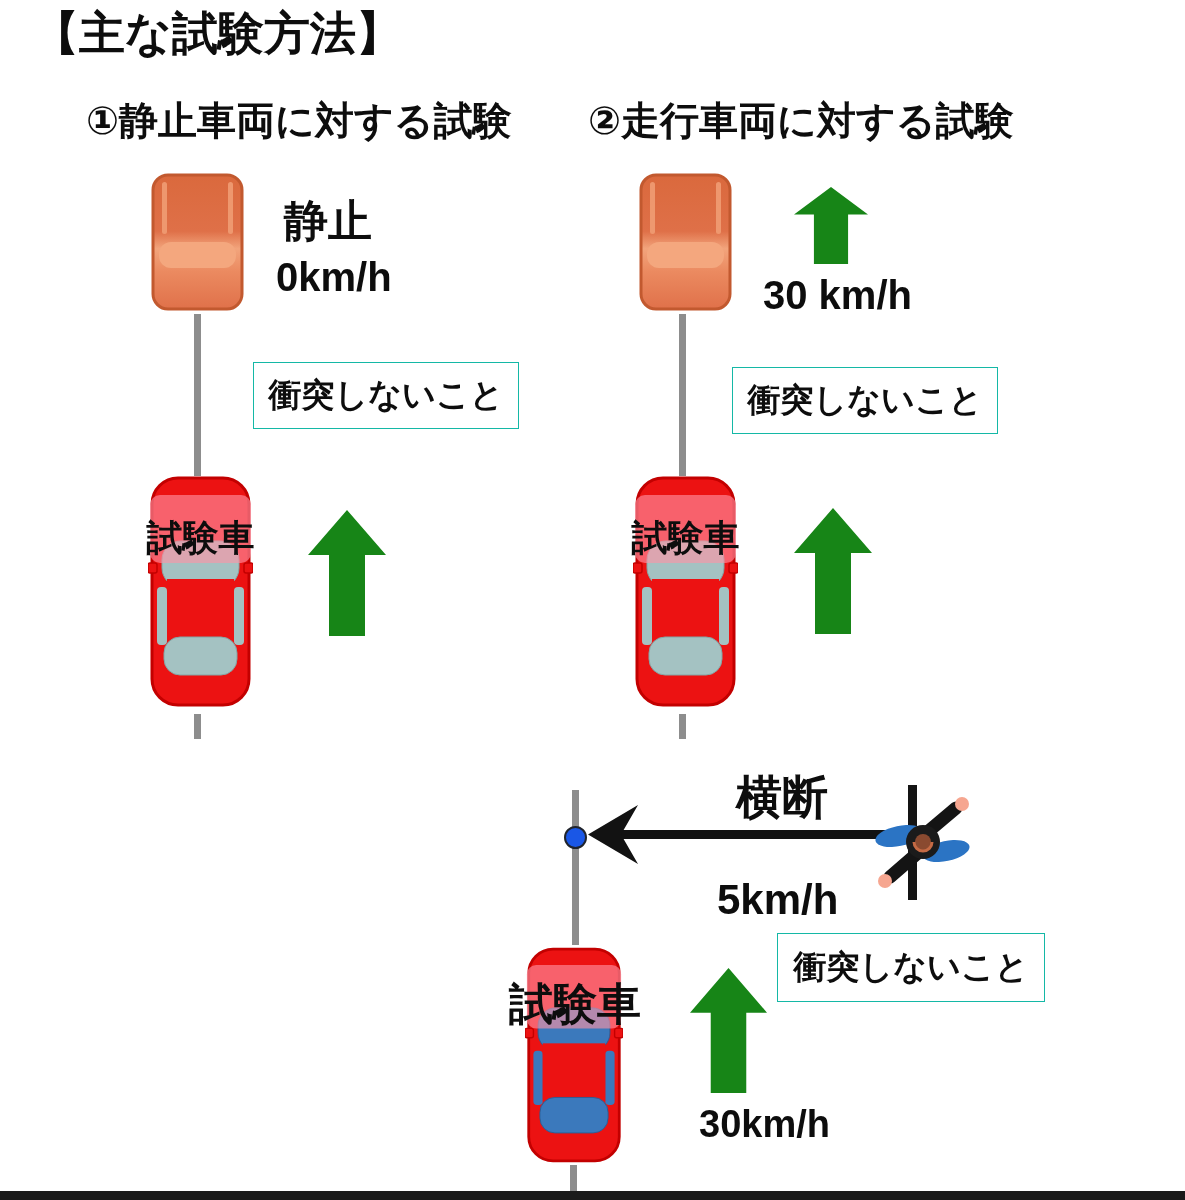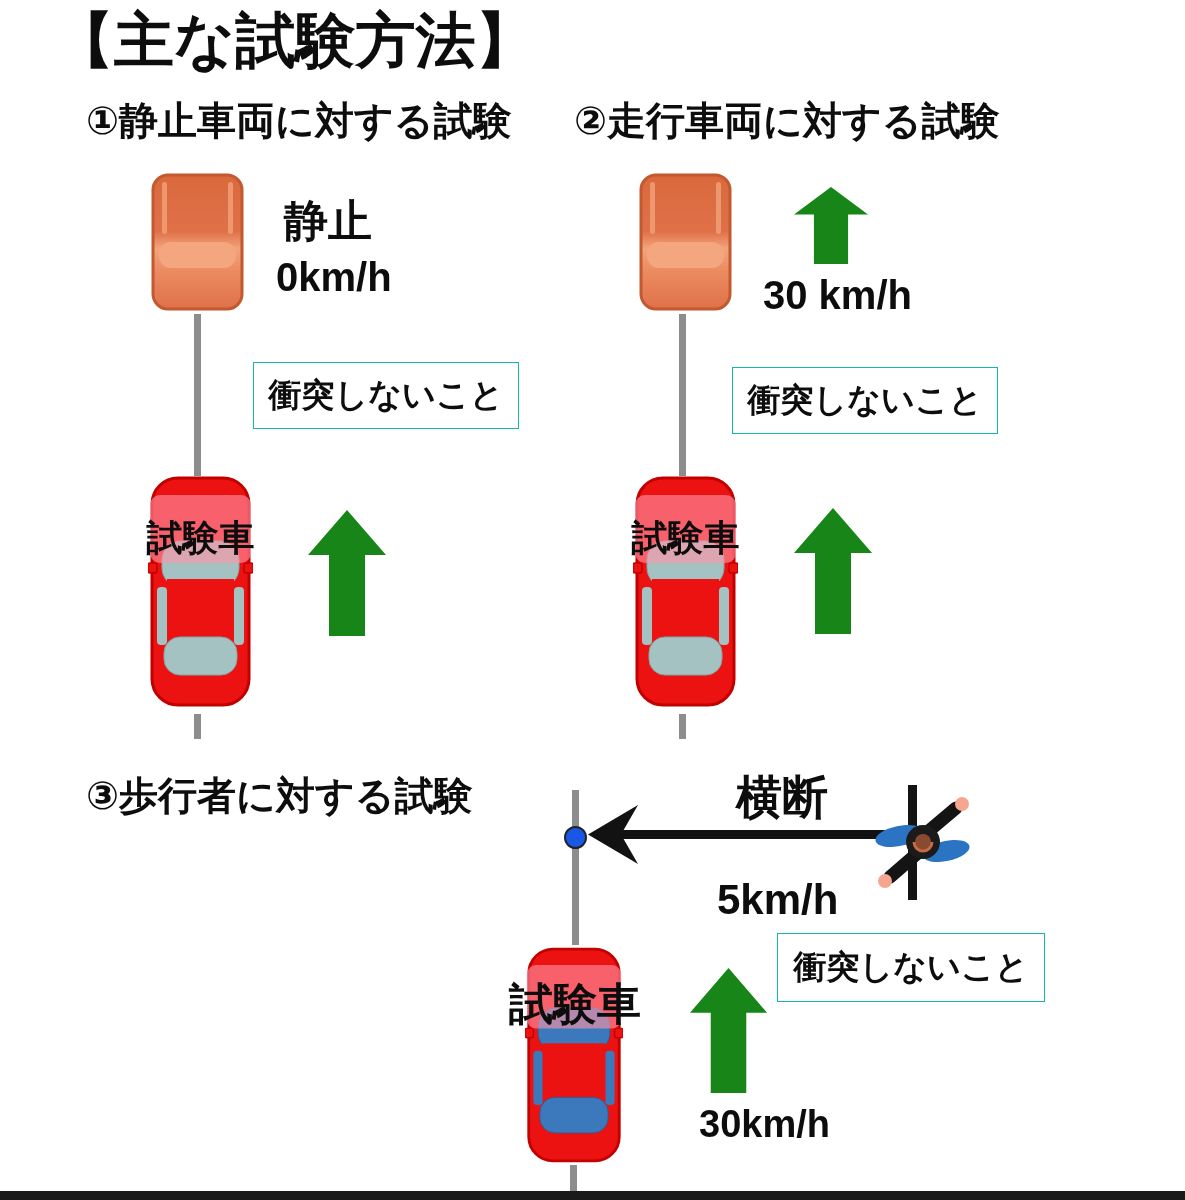--- a/index.html
+++ b/index.html
@@ -74,21 +74,21 @@
       <ellipse cx="74" cy="66" rx="24" ry="10" fill="#2b74c4" transform="rotate(-12 74 66)"></ellipse>
       <circle cx="51" cy="57" r="17" fill="#1b1b1b"></circle>
       <circle cx="51" cy="57" r="8" fill="#8a4a30"></circle>
       <path d="M42,57 a9,9 0 0 0 18,0" fill="none" stroke="#c56a44" stroke-width="3"></path>
     </symbol>
   </defs>
 </svg>
 
 <div id="stage">
 
-  <div class="t" style="left:54px;top:8px;font-size:60px;">【主な試験方法】</div>
+  <div class="t" style="left:33px;top:8px;font-size:46px;">【主な試験方法】</div>
 
   <div class="t" style="left:86px;top:100px;font-size:39px;">①静止車両に対する試験</div>
 
   <svg class="car" style="left:150px;top:172px;width:95px;height:140px;">
       <use href="#sym-target-car"></use>
     </svg>
   <div class="t" style="left:284px;top:197px;font-size:44px;">静止</div>
   <div class="t" style="left:276px;top:255px;font-size:40px;">0km/h</div>
 
   <div class="vline" style="left:194px;top:314px;height:162px;"></div>
@@ -98,21 +98,21 @@
 
   <svg class="car" style="left:148px;top:475px;width:105px;height:233px;">
       <use href="#sym-test-car-teal"></use>
     </svg>
   <div class="carlabel" style="left:138px;top:514px;width:125px;font-size:36px;">試験車</div>
   <svg class="arrow" style="left:308px;top:510px;width:78px;height:126px;">
       <use href="#sym-up-arrow"></use>
     </svg>
   <div class="vline" style="left:194px;top:714px;height:25px;"></div>
 
-  <div class="t" style="left:574px;top:100px;font-size:39px;">②走行車両に対する試験</div>
+  <div class="t" style="left:588px;top:100px;font-size:39px;">②走行車両に対する試験</div>
 
   <svg class="car" style="left:638px;top:172px;width:95px;height:140px;">
       <use href="#sym-target-car"></use>
     </svg>
   <svg class="arrow" style="left:794px;top:187px;width:74px;height:77px;">
       <use href="#sym-up-arrow"></use>
     </svg>
   <div class="t" style="left:763px;top:273px;font-size:40px;">30 km/h</div>
 
   <div class="vline" style="left:679px;top:314px;height:162px;"></div>
@@ -122,21 +122,20 @@
 
   <svg class="car" style="left:633px;top:475px;width:105px;height:233px;">
       <use href="#sym-test-car-teal"></use>
     </svg>
   <div class="carlabel" style="left:623px;top:514px;width:125px;font-size:36px;">試験車</div>
   <svg class="arrow" style="left:794px;top:508px;width:78px;height:126px;">
       <use href="#sym-up-arrow"></use>
     </svg>
   <div class="vline" style="left:679px;top:714px;height:25px;"></div>
 
-  <div class="t" style="left:86px;top:775px;font-size:39px;">③歩行者に対する試験</div>
 
   <div class="vline" style="left:572px;top:790px;height:155px;"></div>
   <div class="dot" style="left:564px;top:826px;"></div>
 
   <svg class="crossarrow" style="left:580px;top:800px;width:350px;height:70px;" viewBox="0 0 350 70">
     <rect x="40" y="30" width="303" height="9" fill="#121212"></rect>
     <polygon points="8,34.5 58,5 41,34.5 58,64" fill="#121212"></polygon>
   </svg>
   <div class="t" style="left:736px;top:772px;font-size:46px;">横断</div>
   <div class="t" style="left:717px;top:877px;font-size:42px;">5km/h</div>

